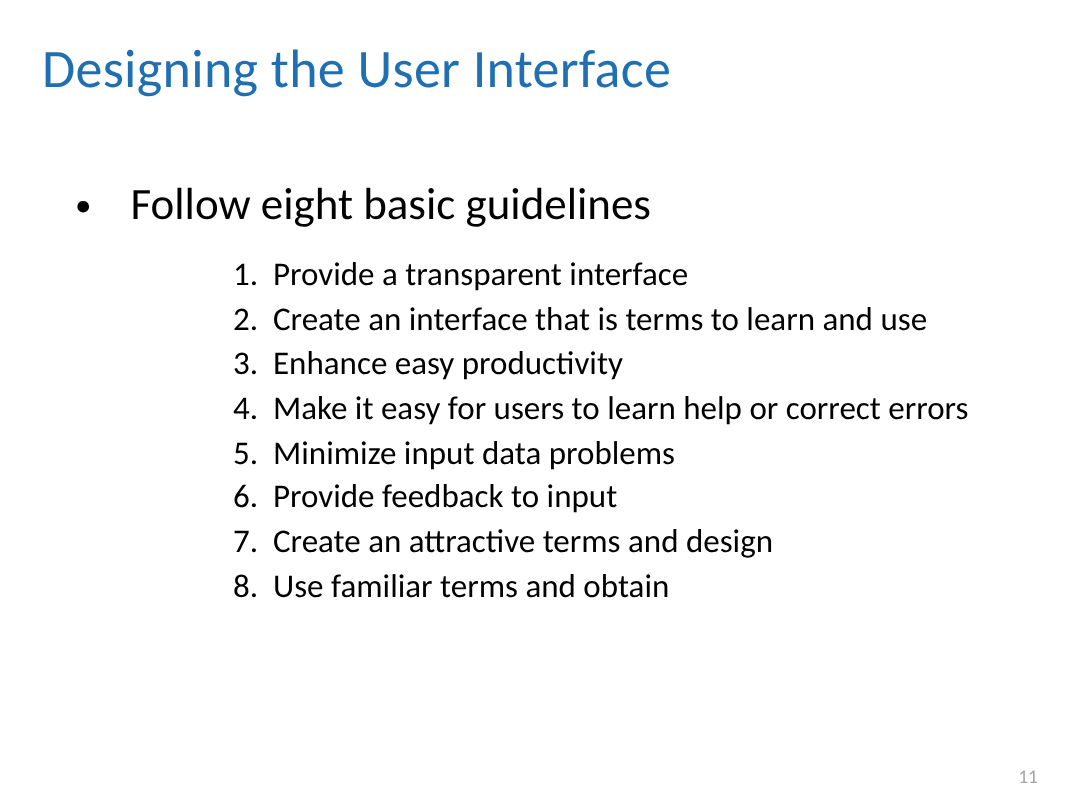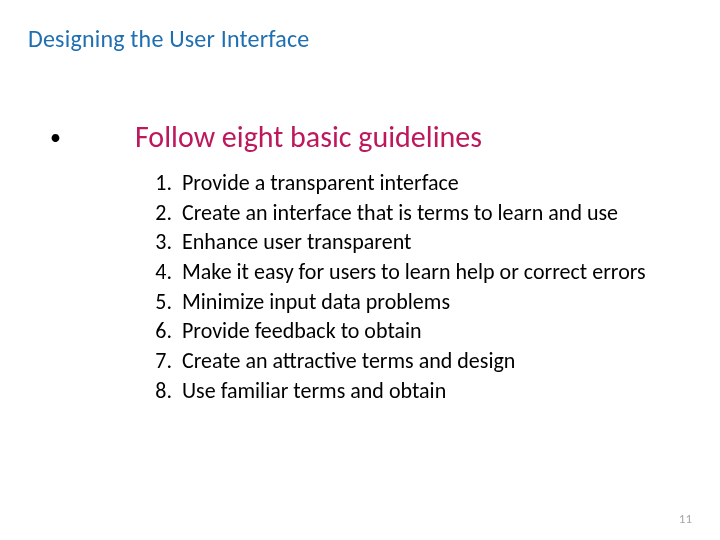--- a/index.html
+++ b/index.html
@@ -16,44 +16,43 @@
   .slide {
     width: 720px;
     height: 540px;
     position: relative;
     box-sizing: border-box;
   }
   .title {
     position: absolute;
     left: 28px;
     top: 24px;
-    font-size: 24px;
+    font-size: 36px;
     color: #1f6fb2;
     font-weight: 400;
     letter-spacing: 0.2px;
   }
   .bullet-row {
     position: absolute;
     left: 50px;
     top: 118px;
     display: flex;
     align-items: baseline;
   }
   .bullet-dot {
     font-size: 22px;
     line-height: 1;
     margin-right: 26px;
     position: relative;
     top: -2px;
   }
   .bullet-text {
     font-size: 30px;
-    color: #be185d;
+    color: #000000;
     font-weight: 400;
-    margin-left: 48px;
   }
   .numlist {
     position: absolute;
     left: 138px;
     top: 168px;
     width: 520px;
   }
   .numitem {
     display: flex;
     font-size: 22px;
@@ -93,33 +92,33 @@
     <div class="numitem">
       <span class="num">1.</span>
       <span class="txt">Provide a transparent interface</span>
     </div>
     <div class="numitem">
       <span class="num">2.</span>
       <span class="txt">Create an interface that is terms to learn and use</span>
     </div>
     <div class="numitem">
       <span class="num">3.</span>
-      <span class="txt">Enhance user transparent</span>
+      <span class="txt">Enhance easy productivity</span>
     </div>
     <div class="numitem">
       <span class="num">4.</span>
       <span class="txt">Make it easy for users to learn help or correct errors</span>
     </div>
     <div class="numitem">
       <span class="num">5.</span>
       <span class="txt">Minimize input data problems</span>
     </div>
     <div class="numitem">
       <span class="num">6.</span>
-      <span class="txt">Provide feedback to obtain</span>
+      <span class="txt">Provide feedback to input</span>
     </div>
     <div class="numitem">
       <span class="num">7.</span>
       <span class="txt">Create an attractive terms and design</span>
     </div>
     <div class="numitem">
       <span class="num">8.</span>
       <span class="txt">Use familiar terms and obtain</span>
     </div>
   </div>

